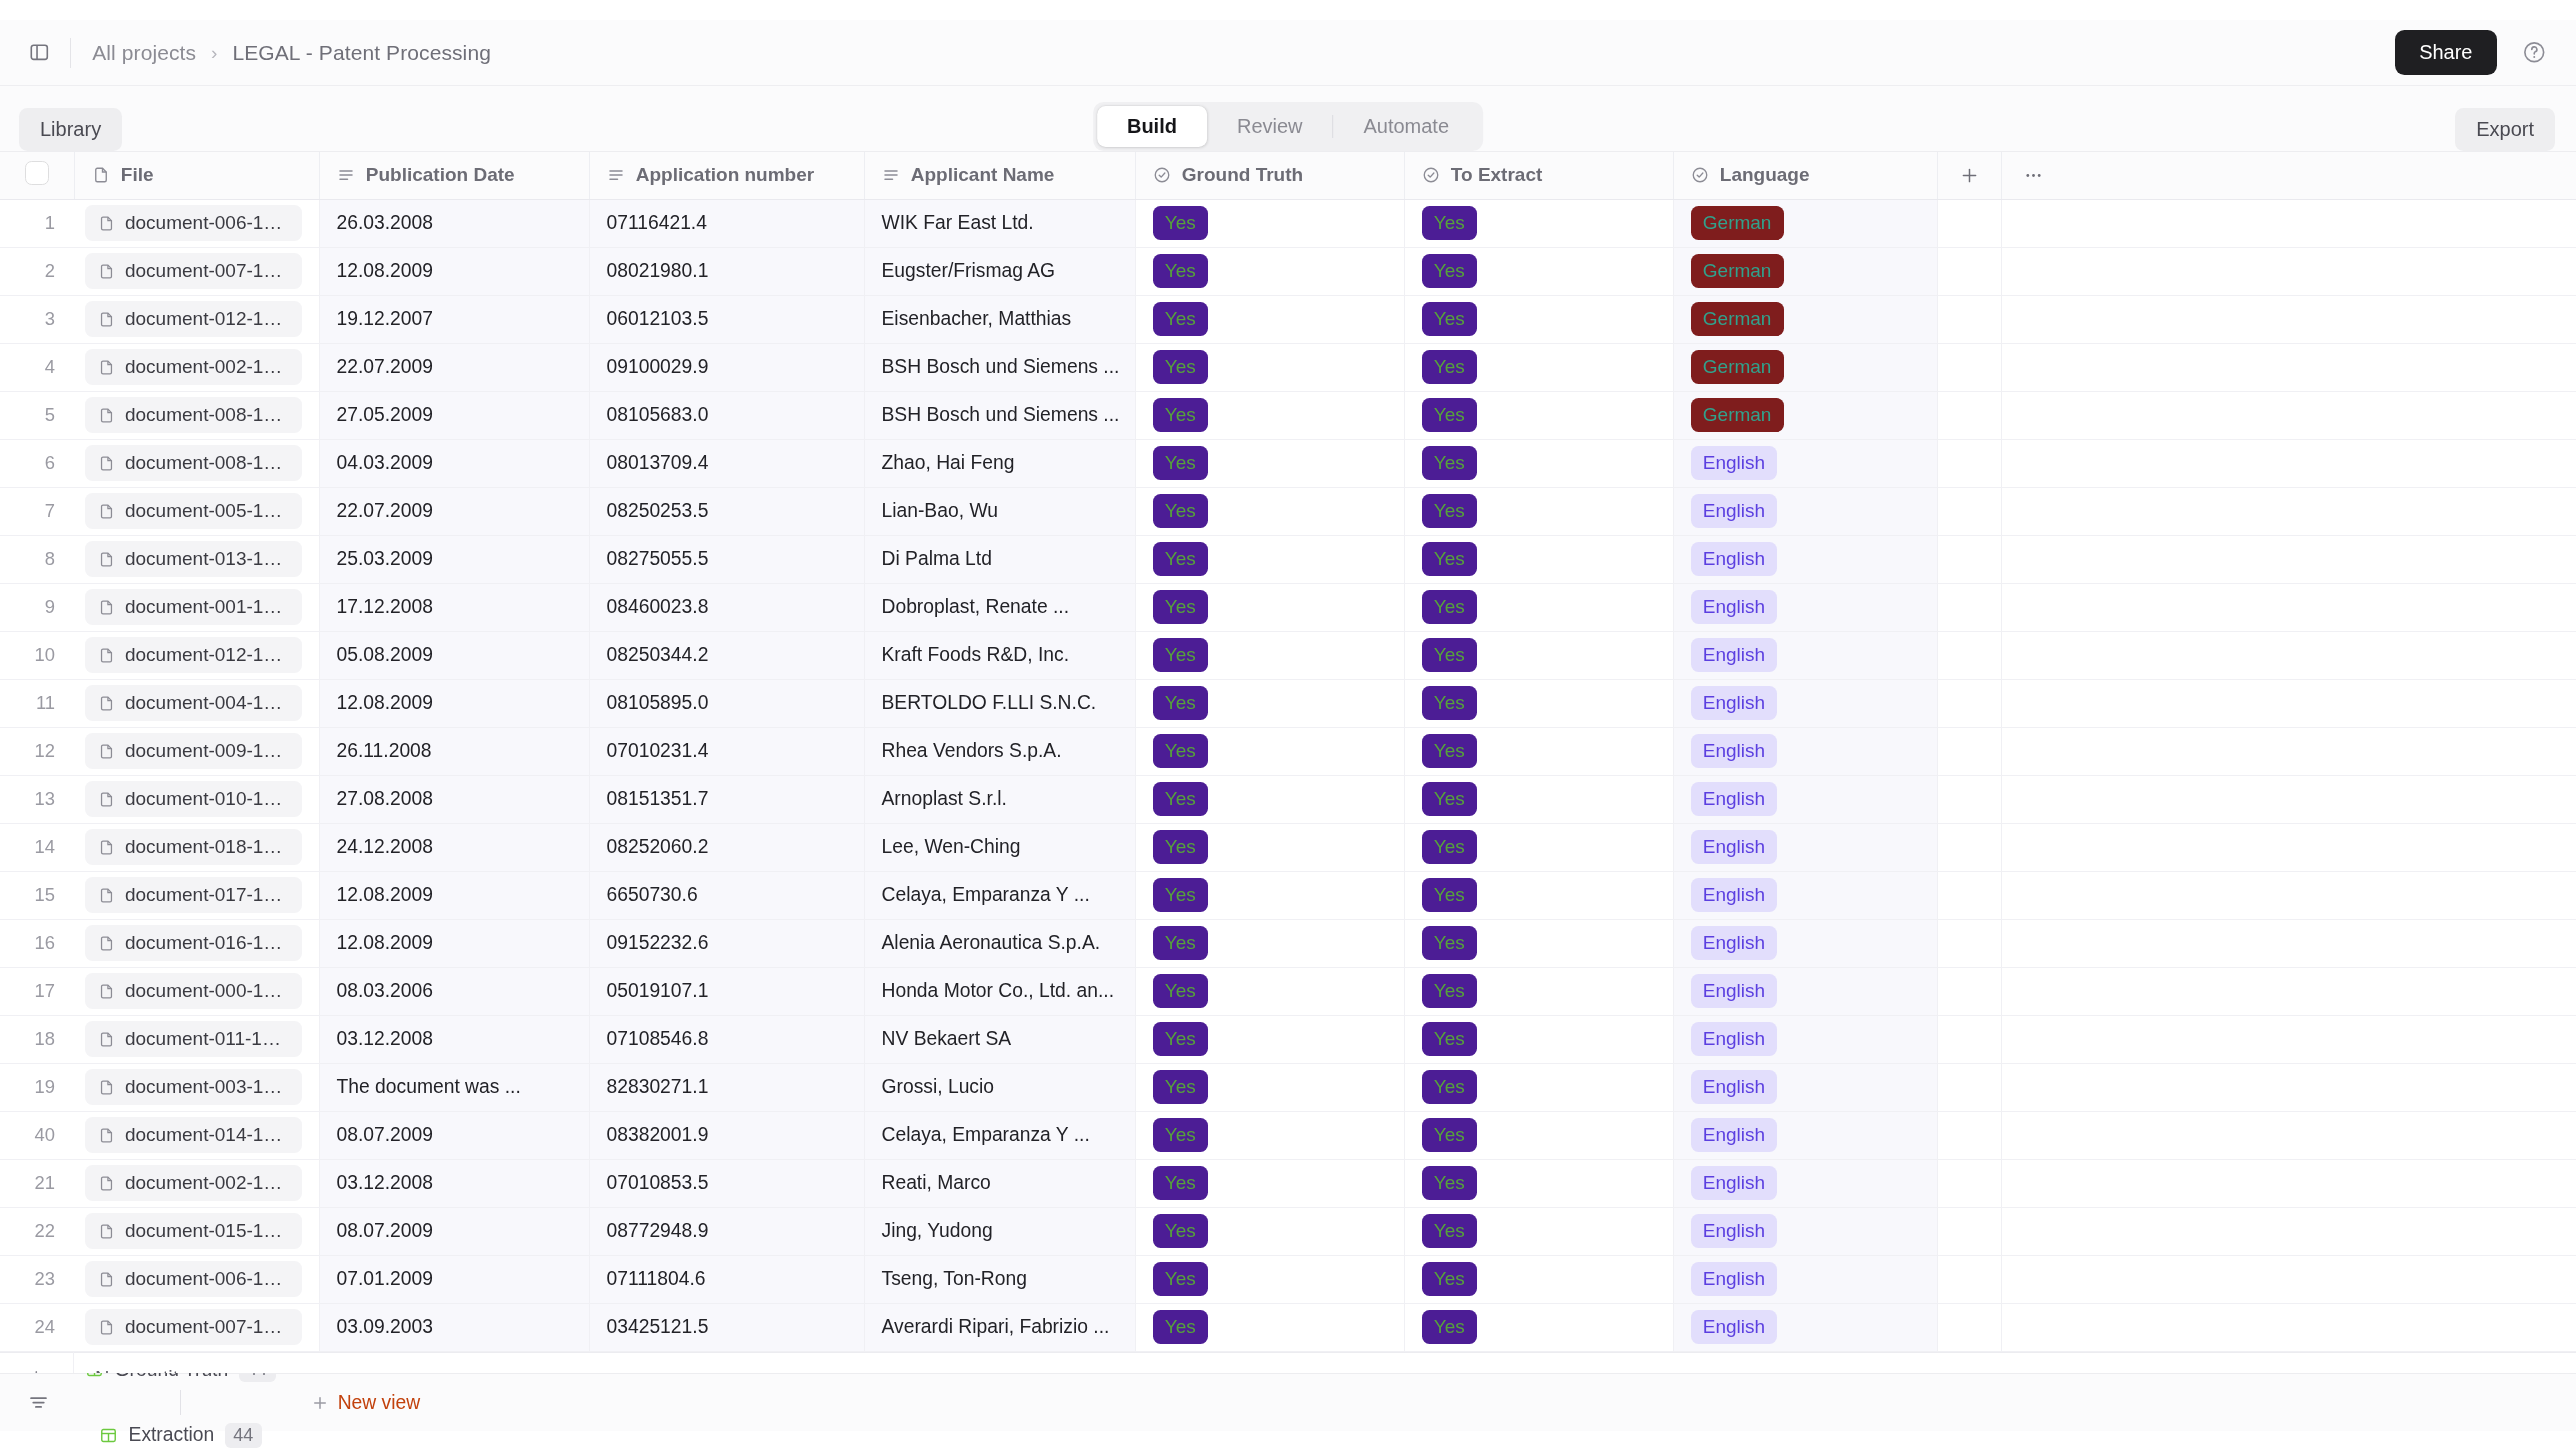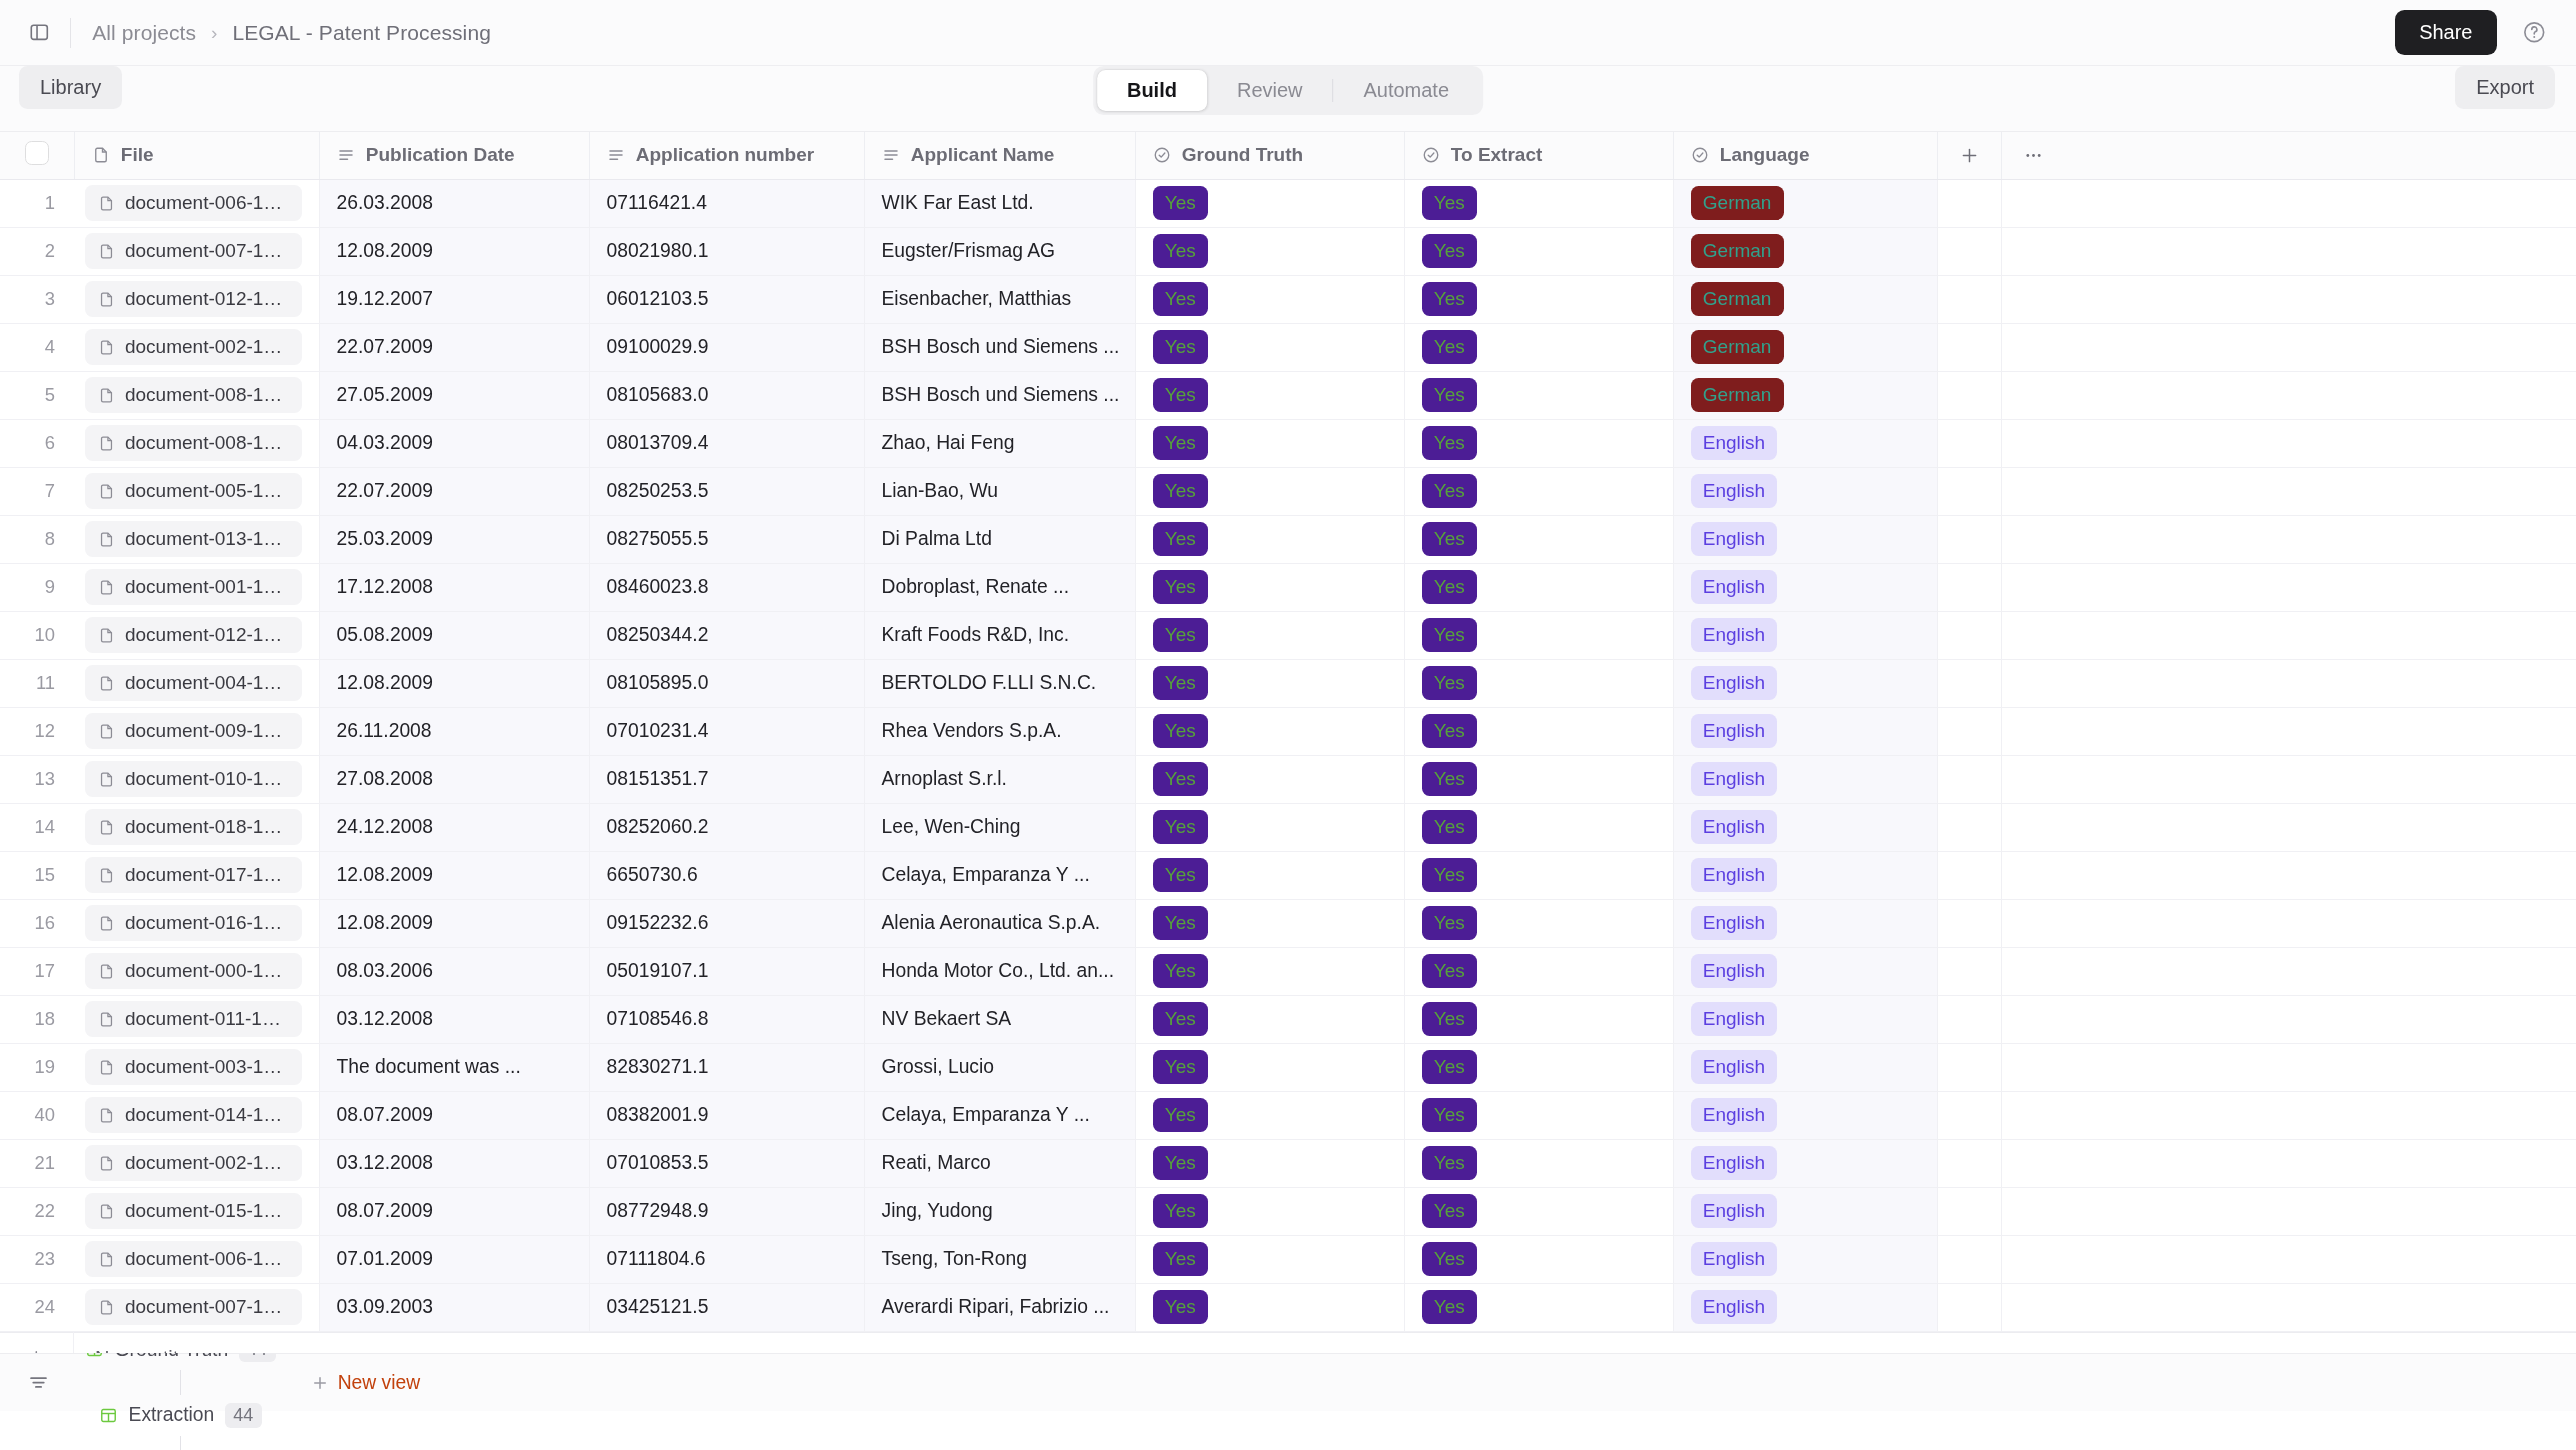--- a/index.html
+++ b/index.html
@@ -3,21 +3,21 @@
 <meta charset="utf-8">
 <style>
   * { box-sizing: border-box; margin: 0; padding: 0; }
   html, body {
     width: 2576px; height: 1451px;
     background: #ffffff;
     font-family: "Liberation Sans", sans-serif;
     -webkit-font-smoothing: antialiased;
     overflow: hidden;
   }
-  .app { width: 2576px; height: 1411px; display: flex; flex-direction: column; background:#fff; }
+  .app { width: 2576px; height: 1411px; display: flex; flex-direction: column; background:#fff;margin-top:20px; }
 
   
   .topbar {
     height: 66px; flex: 0 0 66px;
     display: flex; align-items: center;
     padding: 0 21px 0 19px;
     background: #fbfbfc;
     border-bottom: 0.9px solid #eeeef1;
   }
   .panel-toggle {
@@ -40,21 +40,21 @@
     font-family: inherit;
   }
   .help-btn {
     width: 41px; height:41px; margin-left: 17px; border-radius: 50%;
     display:flex; align-items:center; justify-content:center; cursor:pointer;
   }
 
   
   .subbar {
     height: 66px; flex: 0 0 66px;
-    display:flex; align-items:flex-start;
+    display:flex; align-items:flex-end;
     padding: 0 21px 0 19px;
     background:#fbfbfc;
     border-bottom: 0.9px solid #ededf0;
     position: relative;
   }
   .ghost-btn {
     background:#eeeef0; color:#4a4a52; font-size: 20px;
     padding: 0 21px; height: 43px; border-radius: 8.5px;
     display:flex; align-items:center; cursor:pointer; border:none;
     font-family: inherit;

